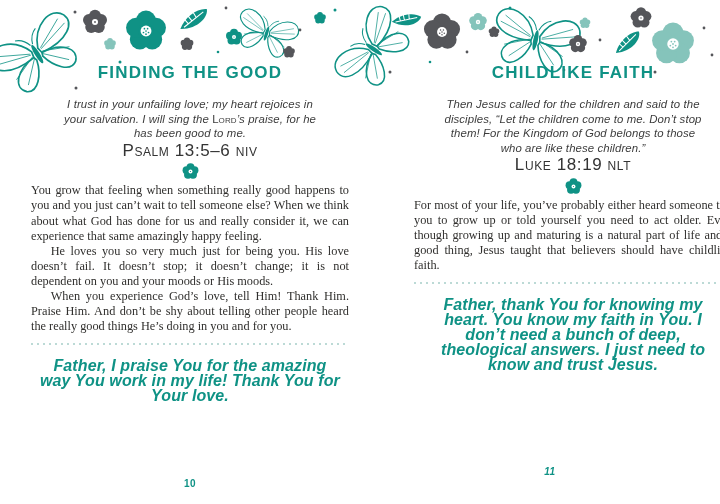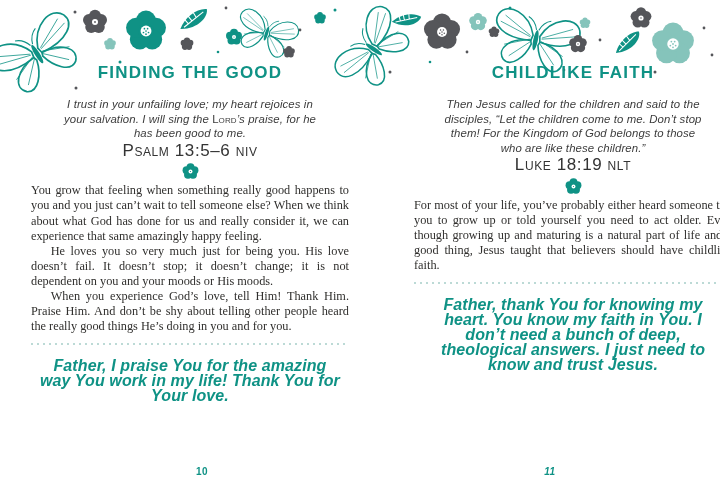--- a/index.html
+++ b/index.html
@@ -42,21 +42,21 @@
   }
   .prayer{
     margin:13px auto 0;max-width:300px;text-align:center;
     font-style:italic;font-weight:bold;font-size:16px;line-height:15px;
     color:#0F9285;letter-spacing:.1px;
   }
   .page-number{
     position:absolute;top:466px;width:318px;text-align:center;
     color:#0F9285;font-size:10px;font-weight:bold;letter-spacing:.5px;z-index:2;
   }
-  .pn-left{left:43px;}
+  .pn-left{left:31px;margin-top:12px;}
   .pn-right{left:391px;font-style:italic;}
 </style>
 </head>
 <body>
 
 <svg class="header-band" width="720" height="100" viewBox="0 0 720 100">
   <defs>
     <g id="butterfly">
       <path d="M-3,-2 C-10,-20 -30,-26 -36,-14 C-40,-4 -28,6 -4,3 Z" fill="#fff" stroke="currentColor" stroke-width="1.4"></path>
       <path d="M-4,3 C-22,4 -32,16 -24,24 C-16,30 -6,18 -3,6 Z" fill="#fff" stroke="currentColor" stroke-width="1.4"></path>

